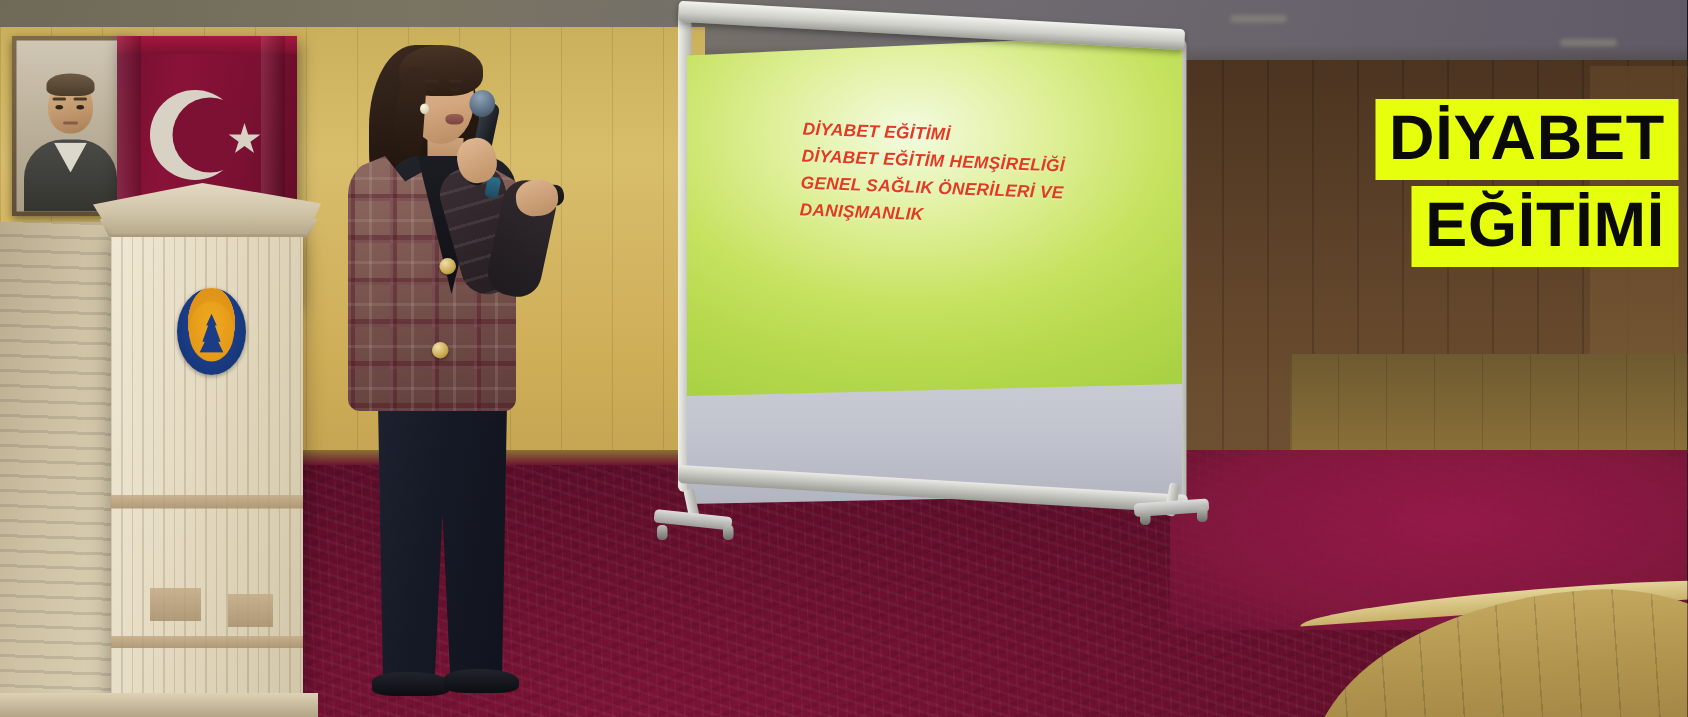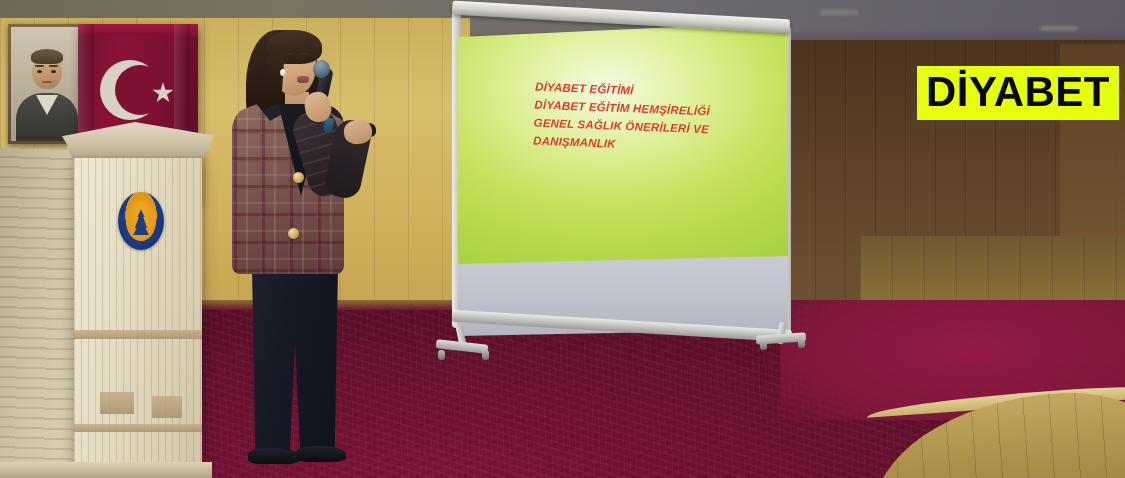--- a/index.html
+++ b/index.html
@@ -527,15 +527,16 @@
     <div class="caster" style="left:52px; top:348px;"></div>
 
     <div class="scr-leg" style="left:348px; top:320px; width:7px; height:22px; transform:rotate(10deg);"></div>
     <div class="leg-foot" style="left:326px; top:332px; width:50px; transform:rotate(-4deg);"></div>
     <div class="caster" style="left:330px; top:338px;"></div>
     <div class="caster" style="left:368px; top:336px;"></div>
   </div>
 
   <div class="overlay">
     <span class="ov-line ov-1">DİYABET</span>
+    <span class="ov-line ov-2">EĞİTİMİ</span>
   </div>
 
 </div>
 
 </body></html>

